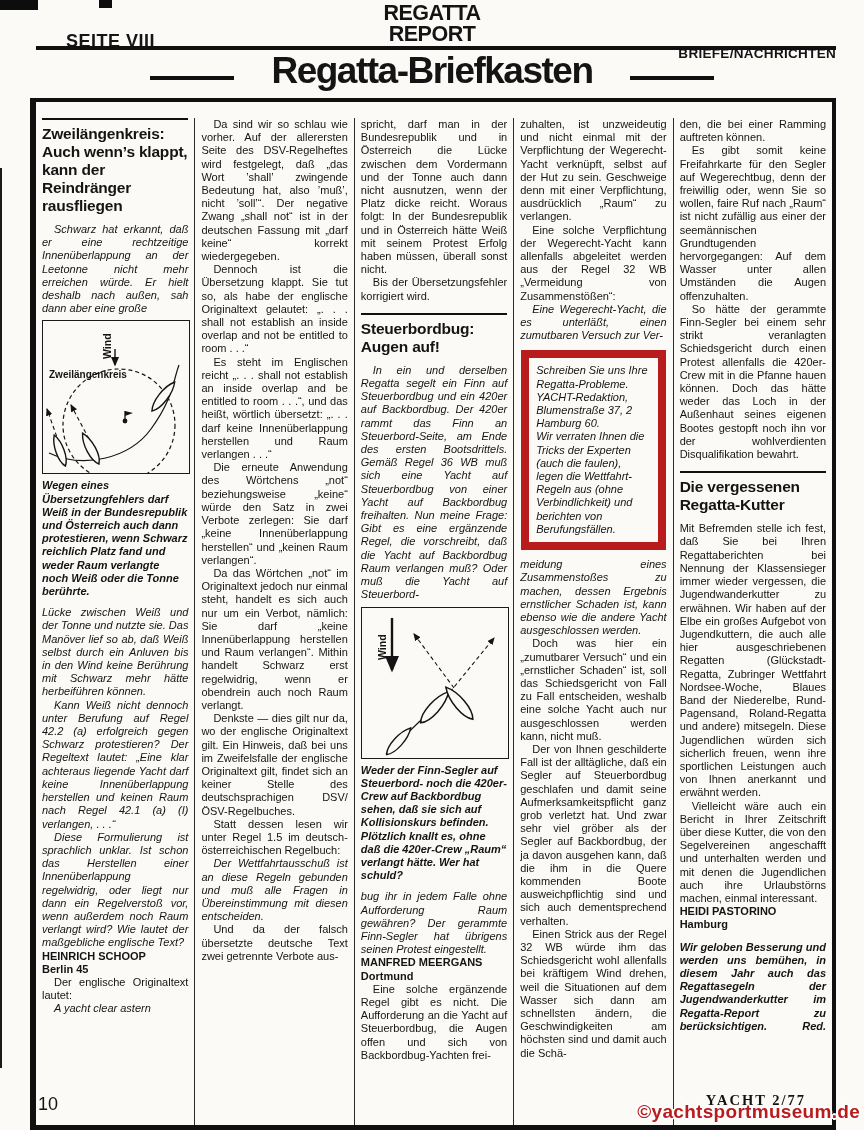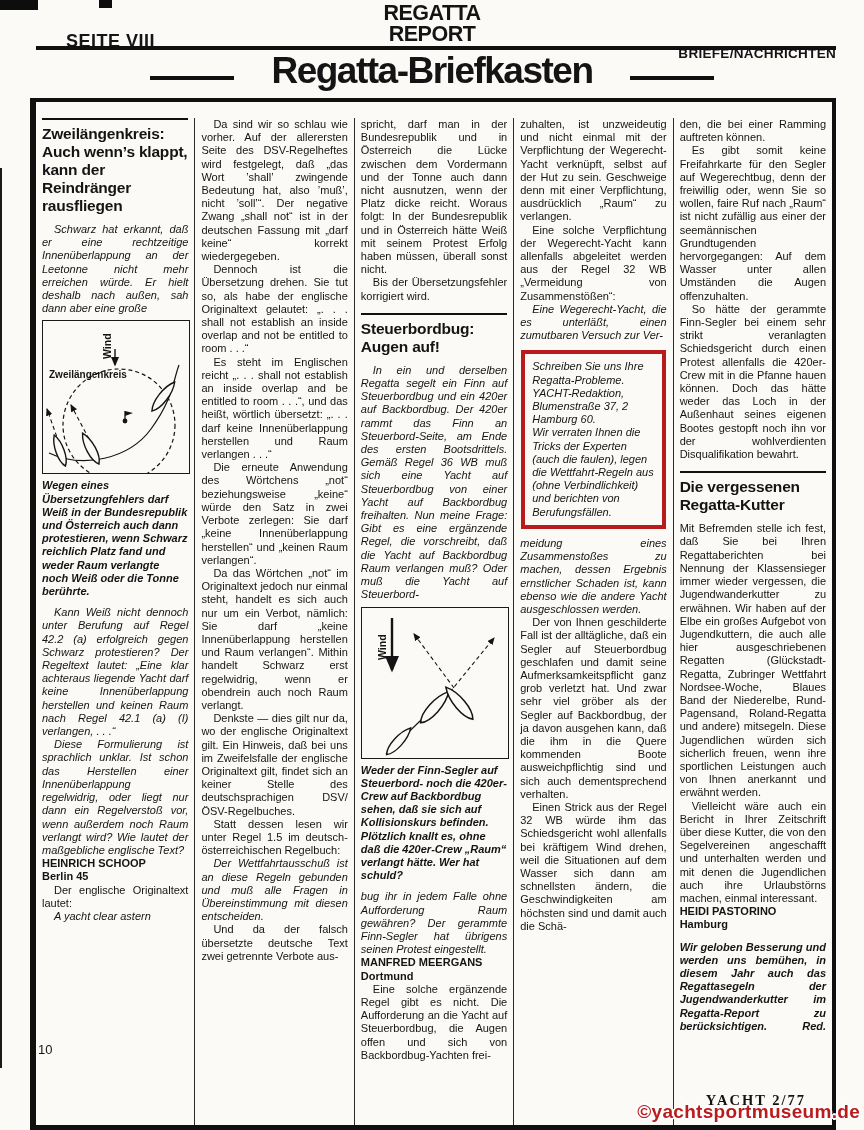--- a/index.html
+++ b/index.html
@@ -34,24 +34,24 @@
   .it{font-style:italic;}
   .bi{font-style:italic;font-weight:bold;}
   .headline{font-weight:800;font-size:15.5px;line-height:18px;text-align:left;
         text-indent:0;border-top:2px solid #101010;padding-top:5px;margin:0 0 8px;
         letter-spacing:-.2px;}
   .headline.mid{margin-top:10px;}
   .caption{font-weight:bold;font-style:italic;text-indent:0;margin:5px 0 8px;text-align:left;}
   .sig{font-weight:bold;text-indent:0;padding-right:2px;}
   .gap{height:9px;}
   .diagram{display:block;border:1.5px solid #1a1a1a;margin:5px 0 3px;background:#fbfaf7;}
-  .infobox{border:4px solid #b91c1c;padding:6px 7px;font-style:italic;margin:8px 1px;text-align:left;}
+  .infobox{border:8px solid #b91c1c;padding:6px 7px;font-style:italic;margin:8px 1px;text-align:left;}
   .infobox p{text-indent:0;}
   
-  .page-num{position:absolute;left:38px;top:1042px;font-size:13px;}
+  .page-num{position:absolute;left:38px;top:1094px;font-size:18px;}
   .issue{position:absolute;right:58px;top:1092px;font-family:"Liberation Serif",serif;
         font-weight:bold;font-size:14.5px;letter-spacing:2px;}
   .watermark{position:absolute;right:4px;top:1101px;font-size:19px;font-weight:800;
         letter-spacing:.3px;color:#b91c1c;
         text-shadow:-1px -1px 0 #fff,1px -1px 0 #fff,-1px 1px 0 #fff,1px 1px 0 #fff,
         -2px 0 0 #fff,2px 0 0 #fff,0 2px 0 #fff,0 -2px 0 #fff;}
 </style>
 </head>
 <body>
 
@@ -104,31 +104,32 @@
         </g>
         <g transform="translate(17,130) rotate(-20)">
           <path d="M0,-17 C5.5,-8 5.5,9 0,16 C-5.5,9 -5.5,-8 0,-17 Z" fill="#fbfaf7" stroke="#141414" stroke-width="1.4"></path>
         </g>
         <g transform="translate(120,76) rotate(38)">
           <path d="M0,-19 C6,-9 6,10 0,18 C-6,10 -6,-9 0,-19 Z" fill="#fbfaf7" stroke="#141414" stroke-width="1.4"></path>
         </g>
       </svg>
 
       <p class="caption">Wegen eines Übersetzungfehlers darf Weiß in der Bundesrepublik und Österreich auch dann protestieren, wenn Schwarz reichlich Platz fand und weder Raum verlangte noch Weiß oder die Tonne berührte.</p>
+      <p class="it ni">Lücke zwischen Weiß und der Tonne und nutzte sie. Das Manöver lief so ab, daß Weiß selbst durch ein Anluven bis in den Wind keine Berührung mit Schwarz mehr hätte herbeiführen können.</p>
       <p class="it">Kann Weiß nicht dennoch unter Berufung auf Regel 42.2 (a) erfolgreich gegen Schwarz protestieren? Der Regeltext lautet: „Eine klar achteraus liegende Yacht darf keine Innenüberlappung herstellen und keinen Raum nach Regel 42.1 (a) (I) verlangen, . . .“</p>
       <p class="it">Diese Formulierung ist sprachlich unklar. Ist schon das Herstellen einer Innenüberlappung regelwidrig, oder liegt nur dann ein Regelverstoß vor, wenn außerdem noch Raum verlangt wird? Wie lautet der maßgebliche englische Text?</p>
       <p class="sig">HEINRICH SCHOOP</p>
       <p class="sig">Berlin 45</p>
       <p>Der englische Originaltext lautet:</p>
       <p class="it">A yacht clear astern</p>
     </div>
 
     <div class="col">
       <p>Da sind wir so schlau wie vorher. Auf der allerersten Seite des DSV-Regelheftes wird festgelegt, daß „das Wort ’shall’ zwingende Bedeutung hat, also ’muß’, nicht ’soll’“. Der negative Zwang „shall not“ ist in der deutschen Fassung mit „darf keine“ korrekt wiedergegeben.</p>
-      <p>Dennoch ist die Übersetzung drehen. Sie tut so, als habe der englische Originaltext gelautet: „. . . shall not establish an inside overlap and not be entitled to room . . .“</p>
+      <p>Dennoch ist die Übersetzung klappt. Sie tut so, als habe der englische Originaltext gelautet: „. . . shall not establish an inside overlap and not be entitled to room . . .“</p>
       <p>Es steht im Englischen reicht „. . . shall not establish an inside overlap and be entitled to room . . .“, und das heißt, wörtlich übersetzt: „. . . darf keine Innenüberlappung herstellen und Raum verlangen . . .“</p>
       <p>Die erneute Anwendung des Wörtchens „not“ beziehungsweise „keine“ würde den Satz in zwei Verbote zerlegen: Sie darf „keine Innenüberlappung herstellen“ und „keinen Raum verlangen“.</p>
       <p>Da das Wörtchen „not“ im Originaltext jedoch nur einmal steht, handelt es sich auch nur um ein Verbot, nämlich: Sie darf „keine Innenüberlappung herstellen und Raum verlangen“. Mithin handelt Schwarz erst regelwidrig, wenn er obendrein auch noch Raum verlangt.</p>
       <p>Denkste — dies gilt nur da, wo der englische Originaltext gilt. Ein Hinweis, daß bei uns im Zweifelsfalle der englische Originaltext gilt, findet sich an keiner Stelle des deutschsprachigen DSV/ÖSV-Regelbuches.</p>
       <p>Statt dessen lesen wir unter Regel 1.5 im deutsch-österreichischen Regelbuch:</p>
       <p class="it">Der Wettfahrtausschuß ist an diese Regeln gebunden und muß alle Fragen in Übereinstimmung mit diesen entscheiden.</p>
       <p>Und da der falsch übersetzte deutsche Text zwei getrennte Verbote aus-</p>
     </div>
 
     <div class="col">
@@ -171,20 +172,21 @@
 
     <div class="col">
       <p class="ni">zuhalten, ist unzweideutig und nicht einmal mit der Verpflichtung der Wegerecht-Yacht verknüpft, selbst auf der Hut zu sein. Geschweige denn mit einer Verpflichtung, ausdrücklich „Raum“ zu verlangen.</p>
       <p>Eine solche Verpflichtung der Wegerecht-Yacht kann allenfalls abgeleitet werden aus der Regel 32 WB „Vermeidung von Zusammenstößen“:</p>
       <p class="it">Eine Wegerecht-Yacht, die es unterläßt, einen zumutbaren Versuch zur Ver-</p>
       <div class="infobox">
         <p>Schreiben Sie uns Ihre Regatta-Probleme. YACHT-Redaktion, Blumenstraße 37, 2 Hamburg 60.</p>
         <p>Wir verraten Ihnen die Tricks der Experten (auch die faulen), legen die Wettfahrt-Regeln aus (ohne Verbindlichkeit) und berichten von Berufungsfällen.</p>
       </div>
       <p class="it ni">meidung eines Zusammenstoßes zu machen, dessen Ergebnis ernstlicher Schaden ist, kann ebenso wie die andere Yacht ausgeschlossen werden.</p>
+      <p>Doch was hier ein „zumutbarer Versuch“ und ein „ernstlicher Schaden“ ist, soll das Schiedsgericht von Fall zu Fall entscheiden, weshalb eine solche Yacht auch nur ausgeschlossen werden kann, nicht muß.</p>
       <p>Der von Ihnen geschilderte Fall ist der alltägliche, daß ein Segler auf Steuerbordbug geschlafen und damit seine Aufmerksamkeitspflicht ganz grob verletzt hat. Und zwar sehr viel gröber als der Segler auf Backbordbug, der ja davon ausgehen kann, daß die ihm in die Quere kommenden Boote ausweichpflichtig sind und sich auch dementsprechend verhalten.</p>
       <p>Einen Strick aus der Regel 32 WB würde ihm das Schiedsgericht wohl allenfalls bei kräftigem Wind drehen, weil die Situationen auf dem Wasser sich dann am schnellsten ändern, die Geschwindigkeiten am höchsten sind und damit auch die Schä-</p>
     </div>
 
     <div class="col">
       <p class="ni">den, die bei einer Ramming auftreten können.</p>
       <p>Es gibt somit keine Freifahrkarte für den Segler auf Wegerechtbug, denn der freiwillig oder, wenn Sie so wollen, faire Ruf nach „Raum“ ist nicht zufällig aus einer der seemännischen Grundtugenden hervorgegangen: Auf dem Wasser unter allen Umständen die Augen offenzuhalten.</p>
       <p>So hätte der gerammte Finn-Segler bei einem sehr strikt veranlagten Schiedsgericht durch einen Protest allenfalls die 420er-Crew mit in die Pfanne hauen können. Doch das hätte weder das Loch in der Außenhaut seines eigenen Bootes gestopft noch ihn vor der wohlverdienten Disqualifikation bewahrt.</p>
       <div class="headline mid">Die vergessenen Regatta-Kutter</div>
       <p class="ni">Mit Befremden stelle ich fest, daß Sie bei Ihren Regattaberichten bei Nennung der Klassensieger immer wieder vergessen, die Jugendwanderkutter zu erwähnen. Wir haben auf der Elbe ein großes Aufgebot von Jugendkuttern, die auch alle hier ausgeschriebenen Regatten (Glückstadt-Regatta, Zubringer Wettfahrt Nordsee-Woche, Blaues Band der Niederelbe, Rund-Pagensand, Roland-Regatta und andere) mitsegeln. Diese Jugendlichen würden sich sicherlich freuen, wenn ihre sportlichen Leistungen auch von Ihnen anerkannt und erwähnt werden.</p>

